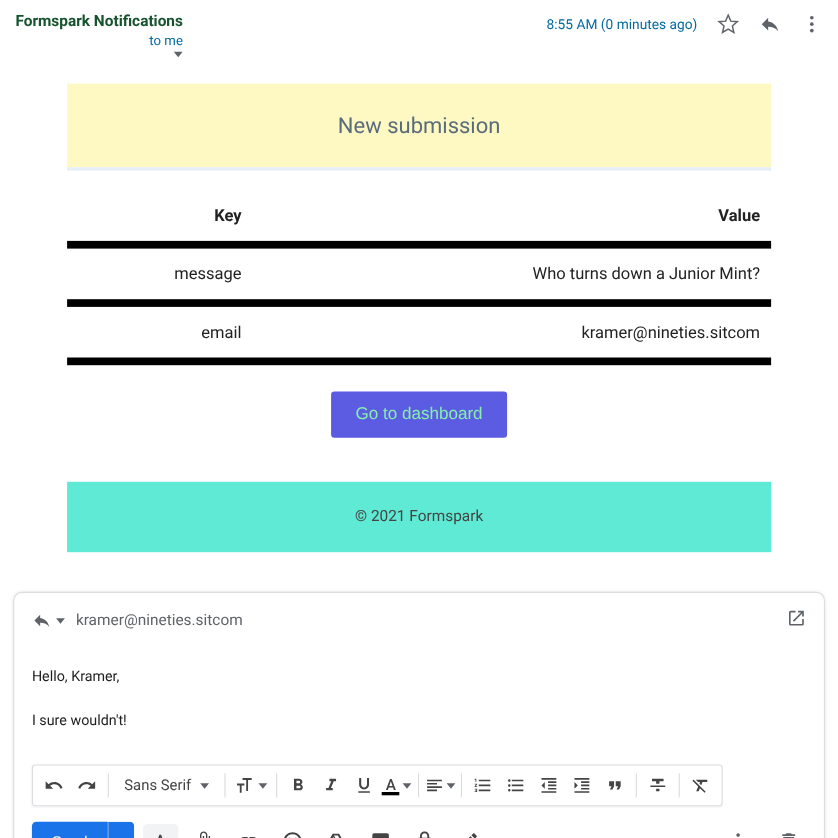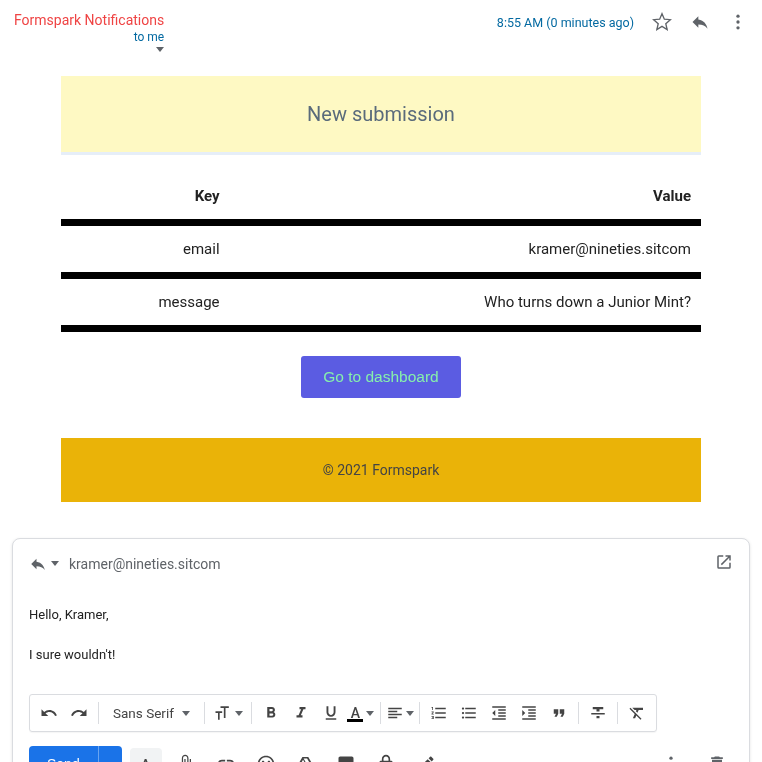--- a/index.html
+++ b/index.html
@@ -15,21 +15,21 @@
     }
 
     
     .email-header {
       display: flex;
       align-items: flex-start;
       justify-content: space-between;
       padding: 0 6px 4px 6px;
     }
     .email-header-left { display: flex; flex-direction: column; }
-    .sender-name { font-weight: 400; font-size: 14px; color: #ef4444; }
+    .sender-name { font-weight: 700; font-size: 14px; color: #14532d; }
     .recipient-line {
       display: flex;
       align-items: flex-end;
       gap: 3px;
       color: #0369a1;
       font-size: 12px;
       margin-top: 2px;
       flex-direction: column;
     }
     .caret-down {
@@ -76,21 +76,21 @@
       color: #86efac;
       border: none;
       font-size: 15.5px;
       padding: 12px 22px;
       border-radius: 3px;
       cursor: pointer;
     }
 
     .footer-band {
       margin-top: 40px;
-      background: #eab308;
+      background: #5eead4;
       text-align: center;
       padding: 24px 0;
       font-size: 14px;
       color: #444;
     }
 
     
     .compose-card {
       margin: 36px 4px 0 4px;
       border: 1px solid #dadce0;
@@ -228,26 +228,26 @@
 
   <table class="kv">
     <thead>
       <tr>
         <th>Key</th>
         <th>Value</th>
       </tr>
     </thead>
     <tbody>
       <tr>
+        <td>message</td>
+        <td>Who turns down a Junior Mint?</td>
+      </tr>
+      <tr>
         <td>email</td>
         <td>kramer@nineties.sitcom</td>
-      </tr>
-      <tr>
-        <td>message</td>
-        <td>Who turns down a Junior Mint?</td>
       </tr>
     </tbody>
   </table>
 
   <div class="cta-wrap">
     <button class="cta-btn">Go to dashboard</button>
   </div>
 
   <div class="footer-band">
     <span>© 2021 Formspark</span>

